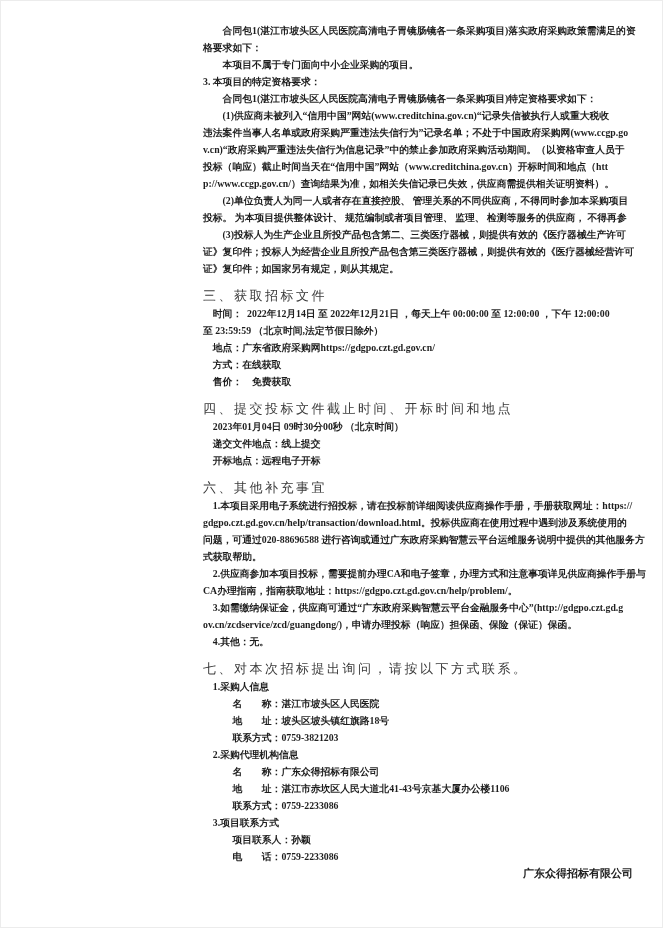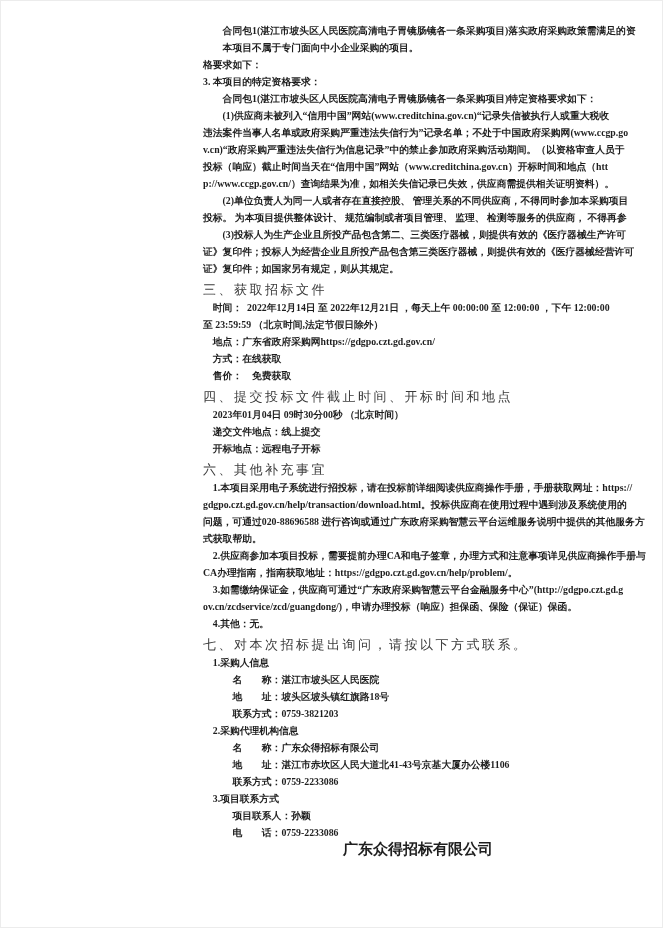--- a/index.html
+++ b/index.html
@@ -24,43 +24,43 @@
     font-weight:bold;
     line-height:17px;
     color:#1e1e1e;
   }
   .section-heading {
     white-space:pre;
     font-size:13px;
     font-weight:400;
     letter-spacing:2.5px;
     line-height:18px;
-    margin-top:4px;
+    margin-top:10px;
     color:#3a3a3a;
   }
   .signature {
     white-space:pre;
-    font-size:15px;
+    font-size:11px;
     font-weight:bold;
     line-height:17px;
-    text-align:center;
+    text-align:right;
     padding-right:4px;
     color:#1e1e1e;
   }
 </style>
 </head>
 <body>
 
 <div class="page">
   <div class="content">
 
     <div>
         <div class="line">　　合同包1(湛江市坡头区人民医院高清电子胃镜肠镜各一条采购项目)落实政府采购政策需满足的资</div>
+        <div class="line">格要求如下：</div>
         <div class="line">　　本项目不属于专门面向中小企业采购的项目。</div>
-        <div class="line">格要求如下：</div>
         <div class="line">3. 本项目的特定资格要求：</div>
         <div class="line">　　合同包1(湛江市坡头区人民医院高清电子胃镜肠镜各一条采购项目)特定资格要求如下：</div>
         <div class="line">　　(1)供应商未被列入“信用中国”网站(www.creditchina.gov.cn)“记录失信被执行人或重大税收</div>
         <div class="line">违法案件当事人名单或政府采购严重违法失信行为”记录名单；不处于中国政府采购网(www.ccgp.go</div>
         <div class="line">v.cn)“政府采购严重违法失信行为信息记录”中的禁止参加政府采购活动期间。（以资格审查人员于</div>
         <div class="line">投标（响应）截止时间当天在“信用中国”网站（www.creditchina.gov.cn）开标时间和地点（htt</div>
         <div class="line">p://www.ccgp.gov.cn/）查询结果为准，如相关失信记录已失效，供应商需提供相关证明资料）。</div>
         <div class="line">　　(2)单位负责人为同一人或者存在直接控股、 管理关系的不同供应商，不得同时参加本采购项目</div>
         <div class="line">投标。 为本项目提供整体设计、 规范编制或者项目管理、 监理、 检测等服务的供应商， 不得再参</div>
         <div class="line">　　(3)投标人为生产企业且所投产品包含第二、三类医疗器械，则提供有效的《医疗器械生产许可</div>

